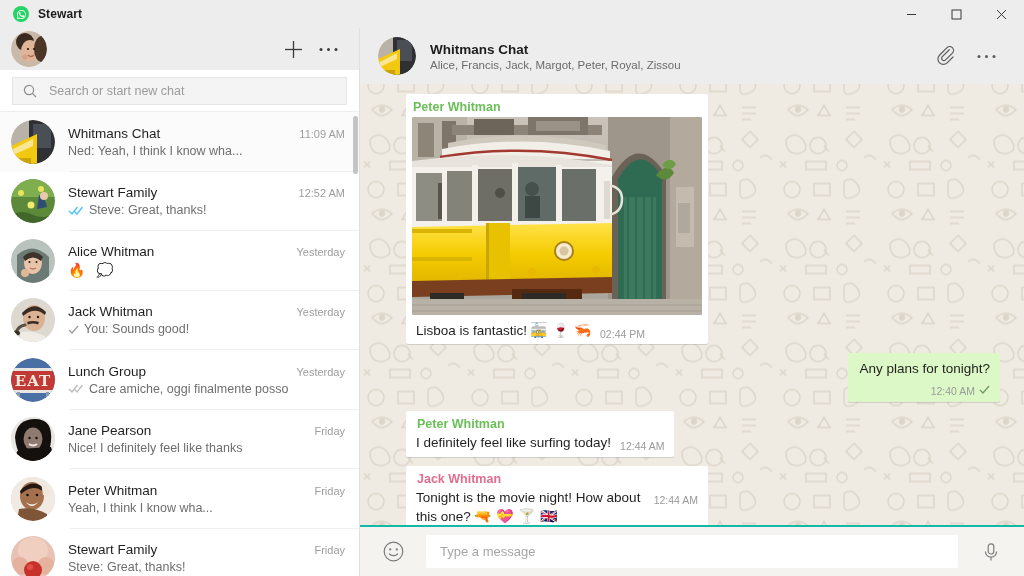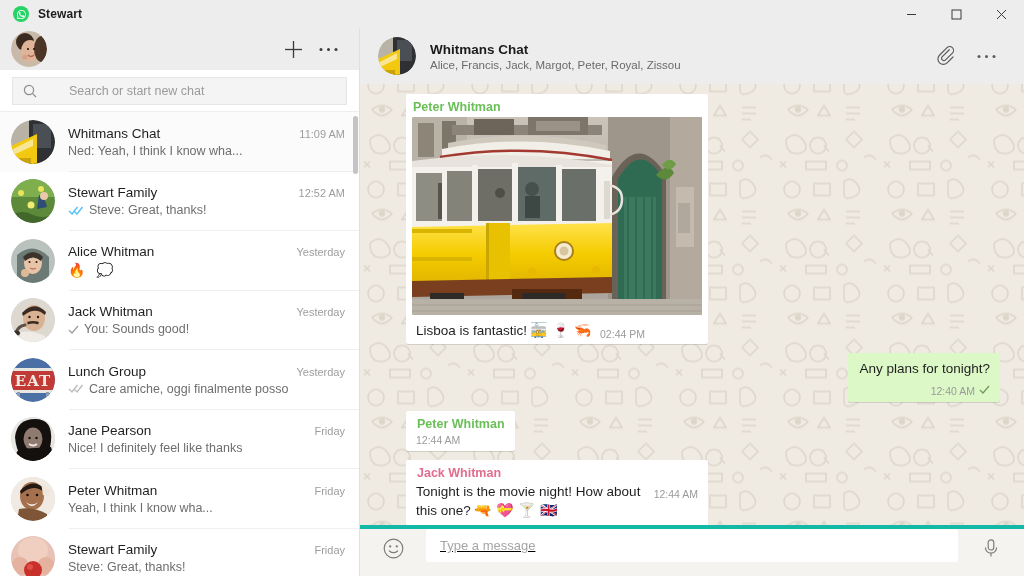--- a/index.html
+++ b/index.html
@@ -101,21 +101,20 @@
     border-bottom: 1px solid #eeeeee;
   }
   .searchbox {
     flex: 1 1 auto;
     height: 28px;
     background: #f4f4f4;
     border: 1px solid #e6e6e6;
     display: flex;
     align-items: center;
     padding: 0 10px;
-    gap: 20px;
   }
   .search-icon { color: #8d8d8d; display:flex; flex:0 0 auto; }
   .search-input {
     flex: 1 1 auto;
     border: none; outline: none; background: transparent;
     font-family: "Liberation Sans", sans-serif;
     font-size: 12.5px;
     color: #2b2b2b;
     margin-left: 12px;
   }
@@ -323,23 +322,23 @@
   .wrapline .meta { float: right; margin-left: 10px; margin-top: 2px; position: relative; top: 3px; }
 
   .emj { font-family: "DejaVu Sans", sans-serif; font-size: 14px; }
 
   
   .composer {
     flex: 0 0 51px;
     height: 51px;
     background: #f5f3ef;
     display: flex;
+    align-items: center;
     padding: 0 14px 0 14px;
-    border-top: 4px solid #14b8a6;
-    text-decoration: underline;
+    border-top: 2px solid #14b8a6;
   }
   .cmp-icon {
     width: 38px; height: 38px;
     display: flex; align-items: center; justify-content: center;
     color: #7d7d7d;
     flex: 0 0 auto;
   }
   .cmp-input-wrap {
     flex: 1 1 auto;
     height: 33px;
@@ -892,20 +891,21 @@
                     </svg>
                 </span>
               </div>
             </div>
           </div>
 
           <div class="mrow in">
             <div class="bubble" style="padding:6px 10px 5px 10px">
               <div class="sender" style="color:#6bbf59">Peter Whitman</div>
               <div class="textline">
+                <div class="bubble-text">I definitely feel like surfing today!</div>
                 <div class="meta">
                   <span>12:44 AM</span>
                 </div>
               </div>
             </div>
           </div>
 
           <div class="mrow in">
             <div class="bubble" style="padding:6px 10px 6px 10px;width:302px;max-width:302px">
               <div class="sender" style="color:#e06e8f">Jack Whitman</div>

